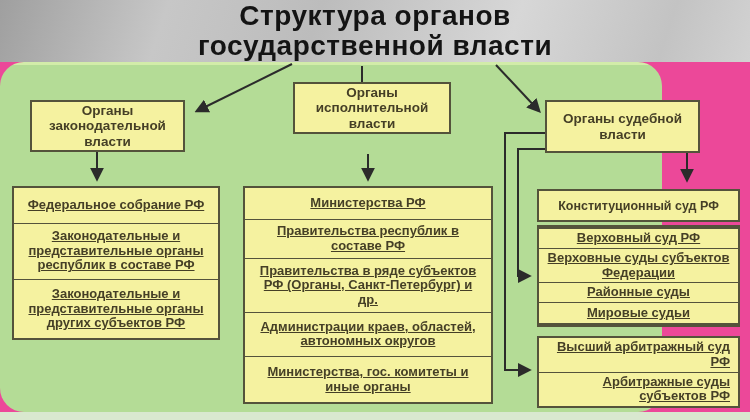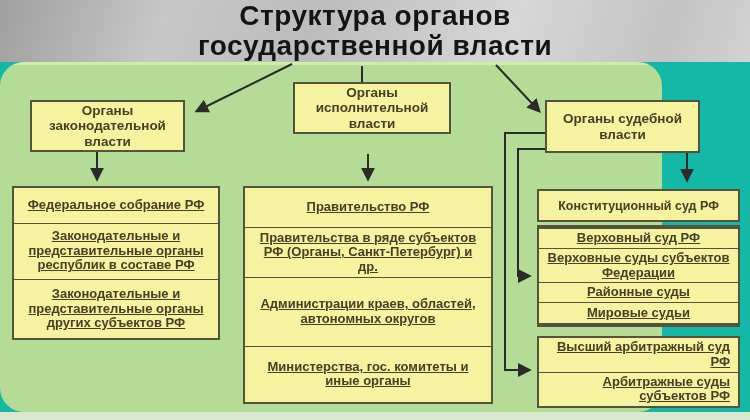--- a/index.html
+++ b/index.html
@@ -1,19 +1,19 @@
 <!DOCTYPE html>
 <html><head>
 <meta charset="utf-8">
 <style>
   html,body{margin:0;padding:0;}
   .screen{
     position:relative; width:750px; height:420px; overflow:hidden;
     font-family:"Liberation Sans",sans-serif; font-weight:bold;
-    background:#14b8a6;
+    background:#ec4899;
   }
   
   .title-strip{
     position:absolute; left:0; top:0; width:750px; height:62px;
     background:linear-gradient(108deg,#9f9f9f 0%,#c7c7c7 22%,#bcbcbc 42%,#d7d7d7 68%,#c3c3c3 88%,#d2d2d2 100%);
     display:flex; align-items:center; justify-content:center;
   }
   .title{
     text-align:center; color:#141414; font-size:28px; line-height:1.06;
     letter-spacing:.5px; font-weight:bold;
@@ -107,21 +107,22 @@
 
     <div class="box hdr" id="leg-header">Органы законодательной власти</div>
     <div class="box stack" id="leg-stack">
       <div class="cell">Федеральное собрание РФ</div>
       <div class="cell">Законодательные и представительные органы республик в составе РФ</div>
       <div class="cell">Законодательные и представительные органы других субъектов РФ</div>
     </div>
 
     <div class="box hdr" id="exe-header">Органы исполнительной власти</div>
     <div class="box stack" id="exe-stack">
-      <div class="cell">Правительство РФ</div>
+      <div class="cell">Министерства РФ</div>
+      <div class="cell">Правительства республик в составе РФ</div>
       <div class="cell">Правительства в ряде субъектов РФ (Органы, Санкт-Петербург) и др.</div>
       <div class="cell">Администрации краев, областей, автономных округов</div>
       <div class="cell">Министерства, гос. комитеты и иные органы</div>
     </div>
 
     <div class="box hdr" id="jud-header">Органы судебной власти</div>
     <div class="box" id="jud-const">Конституционный суд РФ</div>
     <div class="box stack" id="jud-general">
       <div class="cell">Верховный суд РФ</div>
       <div class="cell">Верховные суды субъектов Федерации</div>

